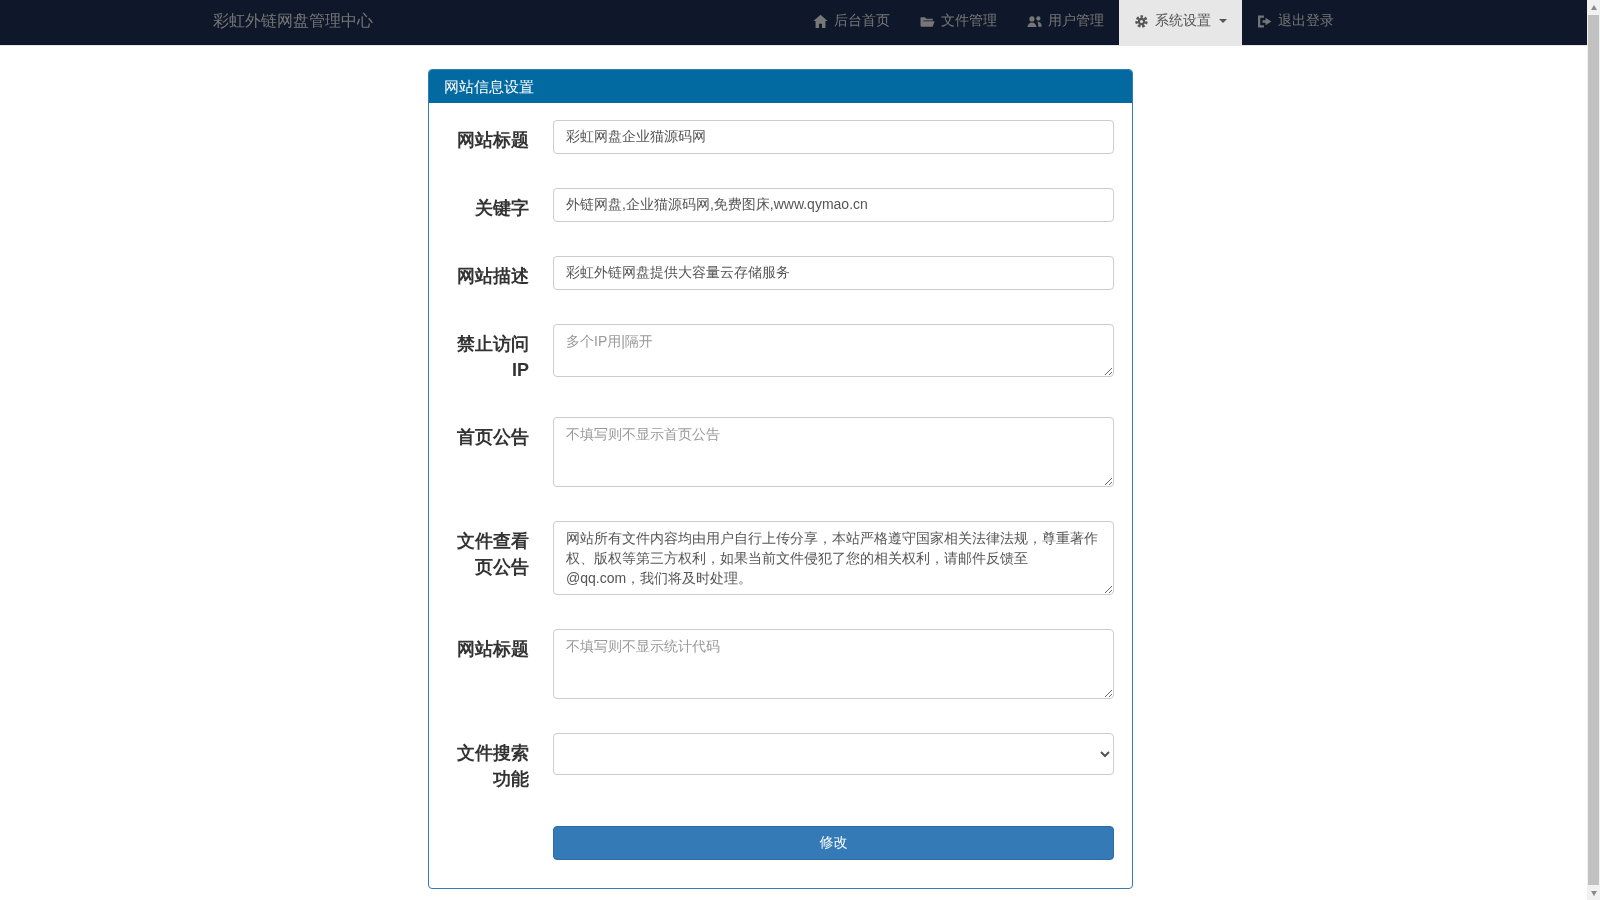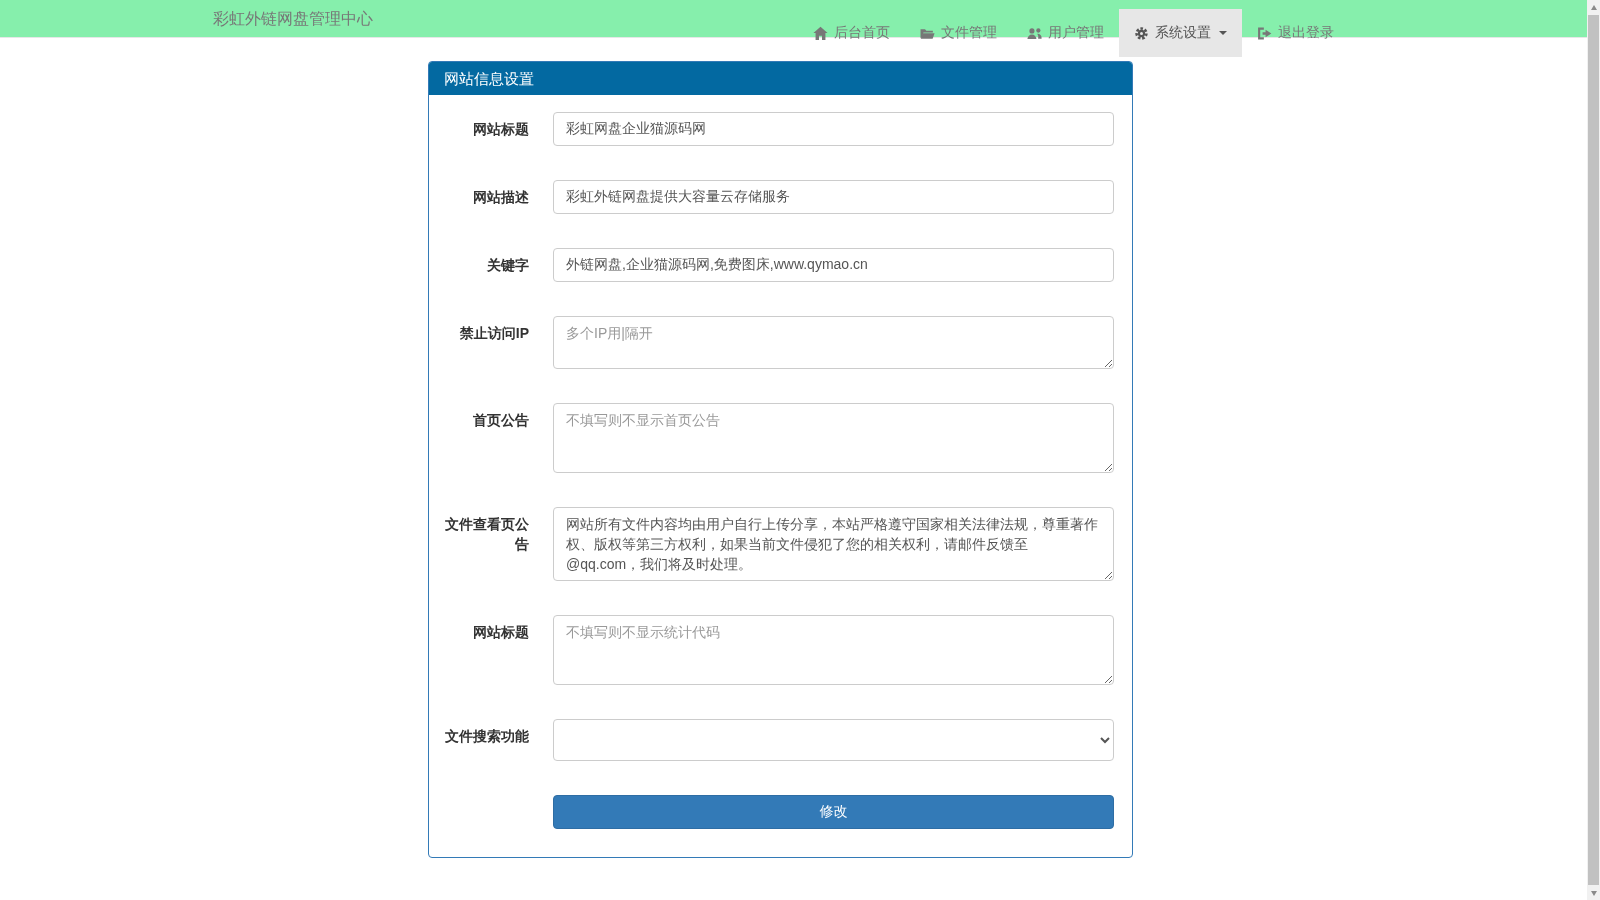--- a/index.html
+++ b/index.html
@@ -4,22 +4,22 @@
 <style>
   * { margin:0; padding:0; box-sizing:border-box; }
   html,body { width:1600px; height:900px; }
   body {
     font-family:"Liberation Sans","DejaVu Sans",sans-serif;
     font-size:14px; color:#333; background:#fff; overflow:hidden;
   }
 
   
   .navbar {
-    height:38px; background:#86efac; border-bottom:1px solid #e7e7e7;
-    display:flex; align-items:center; width:1600px;
+    height:46px; background:#0f172a; border-bottom:1px solid #e7e7e7;
+    display:flex; align-items:flex-end; width:1600px;
   }
   .brand {
     padding-left:213px; line-height:48px; font-size:16px; color:#777;
     white-space:nowrap; cursor:pointer;
   }
   .nav { list-style:none; display:flex; margin-left:auto; margin-right:251px; }
   .nav li {
     display:flex; align-items:center; gap:6px; padding:0 15px;
     color:#777; cursor:pointer; white-space:nowrap; height:48px;margin-top:29px;
   }
@@ -40,21 +40,21 @@
   .panel-heading {
     background:#0369a1; color:#fff; padding:0 15px; height:33px;
     line-height:33px; font-size:15px; border-radius:3px 3px 0 0;
   }
   .panel-body { padding:17px 15px 28px 15px; }
 
   .form-group { display:flex; margin-bottom:34px; }
   .form-group:last-child { margin-bottom:0; }
   .ctl-label {
     flex:0 0 85px; text-align:right; padding-top:7px;
-    font-weight:bold; font-size:14px; line-height:1.45; color:#333;
+    font-weight:bold; font-size:18px; line-height:1.45; color:#333;
   }
   .ctl { margin-left:24px; width:561px; }
 
   .form-control, textarea.form-control, select.form-control {
     width:100%; border:1px solid #ccc; border-radius:4px;
     padding:6px 12px; font-size:14px; color:#555; background:#fff;
     font-family:"Liberation Sans","DejaVu Sans",sans-serif;
     line-height:20px; outline:none;
   }
   input.form-control { height:34px; }
@@ -144,27 +144,27 @@
 <div class="panel">
   <div class="panel-heading">网站信息设置</div>
   <div class="panel-body">
 
     <div class="form-group">
       <label class="ctl-label">网站标题</label>
       <div class="ctl"><input class="form-control" value="彩虹网盘企业猫源码网" style=""></div>
     </div>
 
     <div class="form-group">
+      <label class="ctl-label">关键字</label>
+      <div class="ctl"><input class="form-control" value="外链网盘,企业猫源码网,免费图床,www.qymao.cn" style=""></div>
+    </div>
+
+    <div class="form-group">
       <label class="ctl-label">网站描述</label>
       <div class="ctl"><input class="form-control" value="彩虹外链网盘提供大容量云存储服务" style=""></div>
-    </div>
-
-    <div class="form-group">
-      <label class="ctl-label">关键字</label>
-      <div class="ctl"><input class="form-control" value="外链网盘,企业猫源码网,免费图床,www.qymao.cn" style=""></div>
     </div>
 
     <div class="form-group">
       <label class="ctl-label">禁止访问IP</label>
       <div class="ctl">
           <textarea class="form-control h53" placeholder="多个IP用|隔开" style=""></textarea>
         </div>
     </div>
 
     <div class="form-group">

